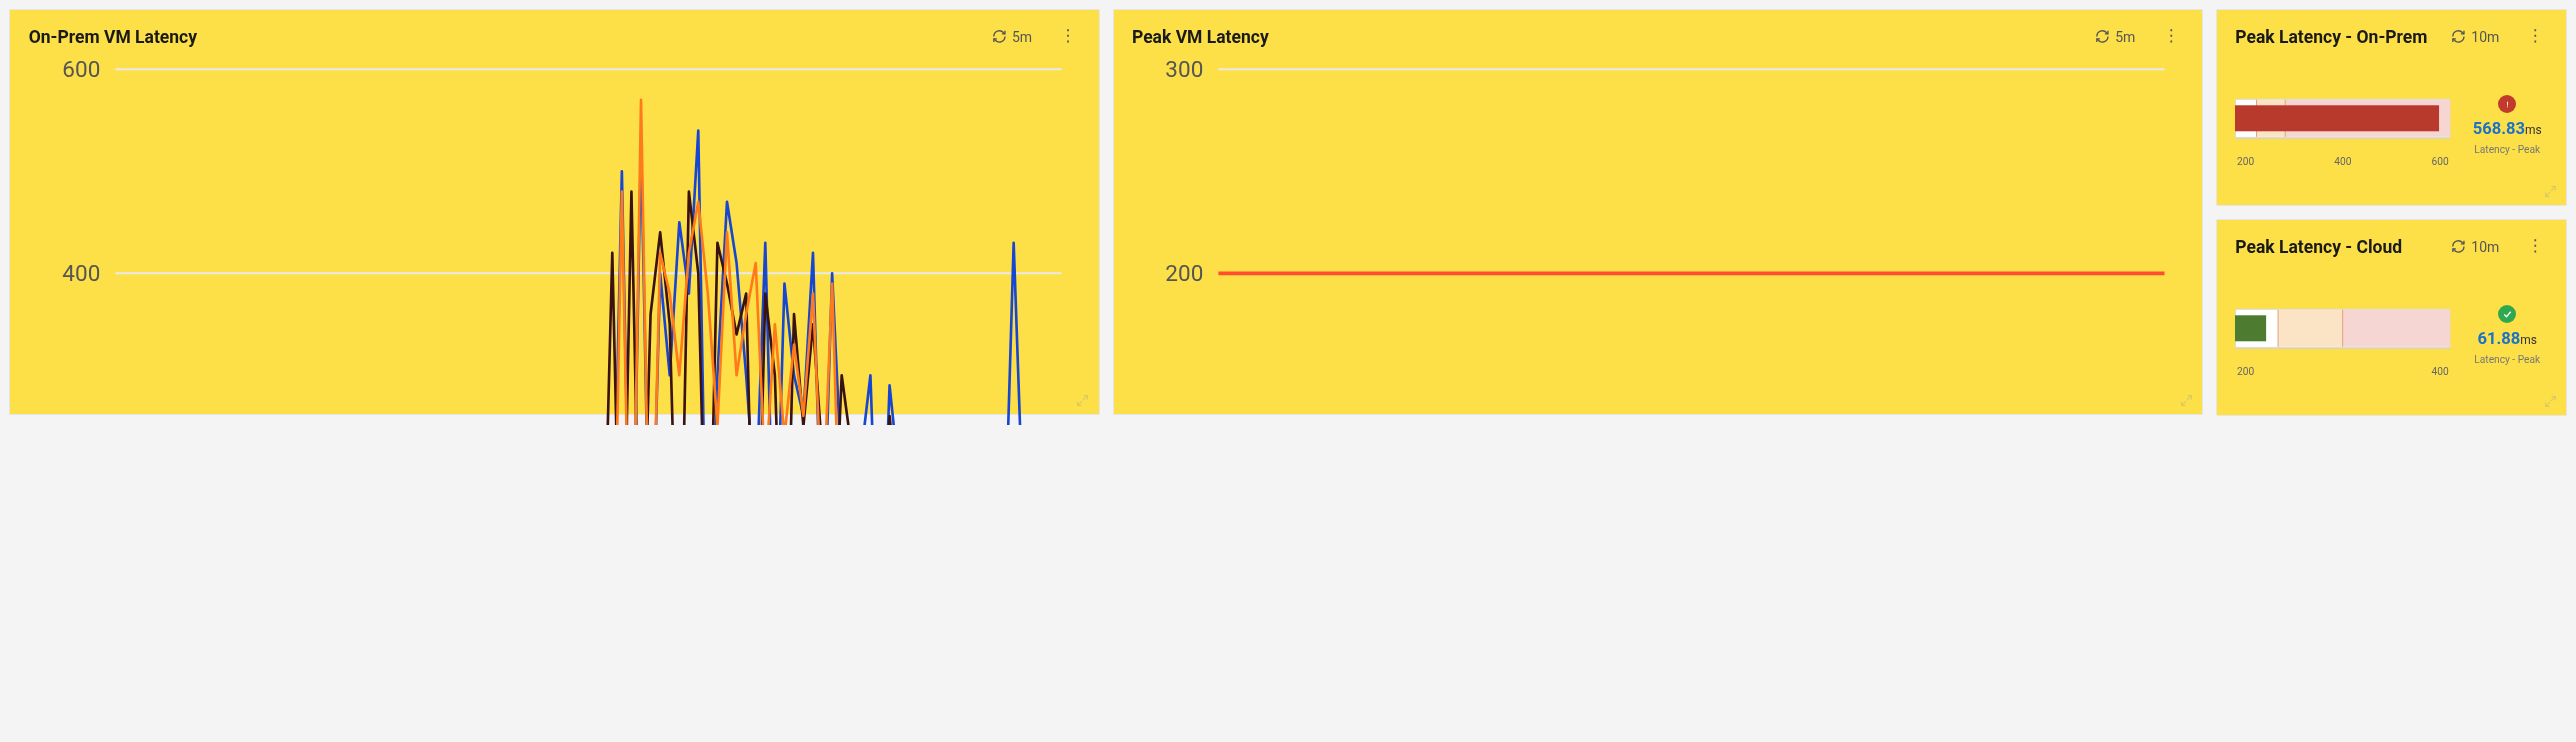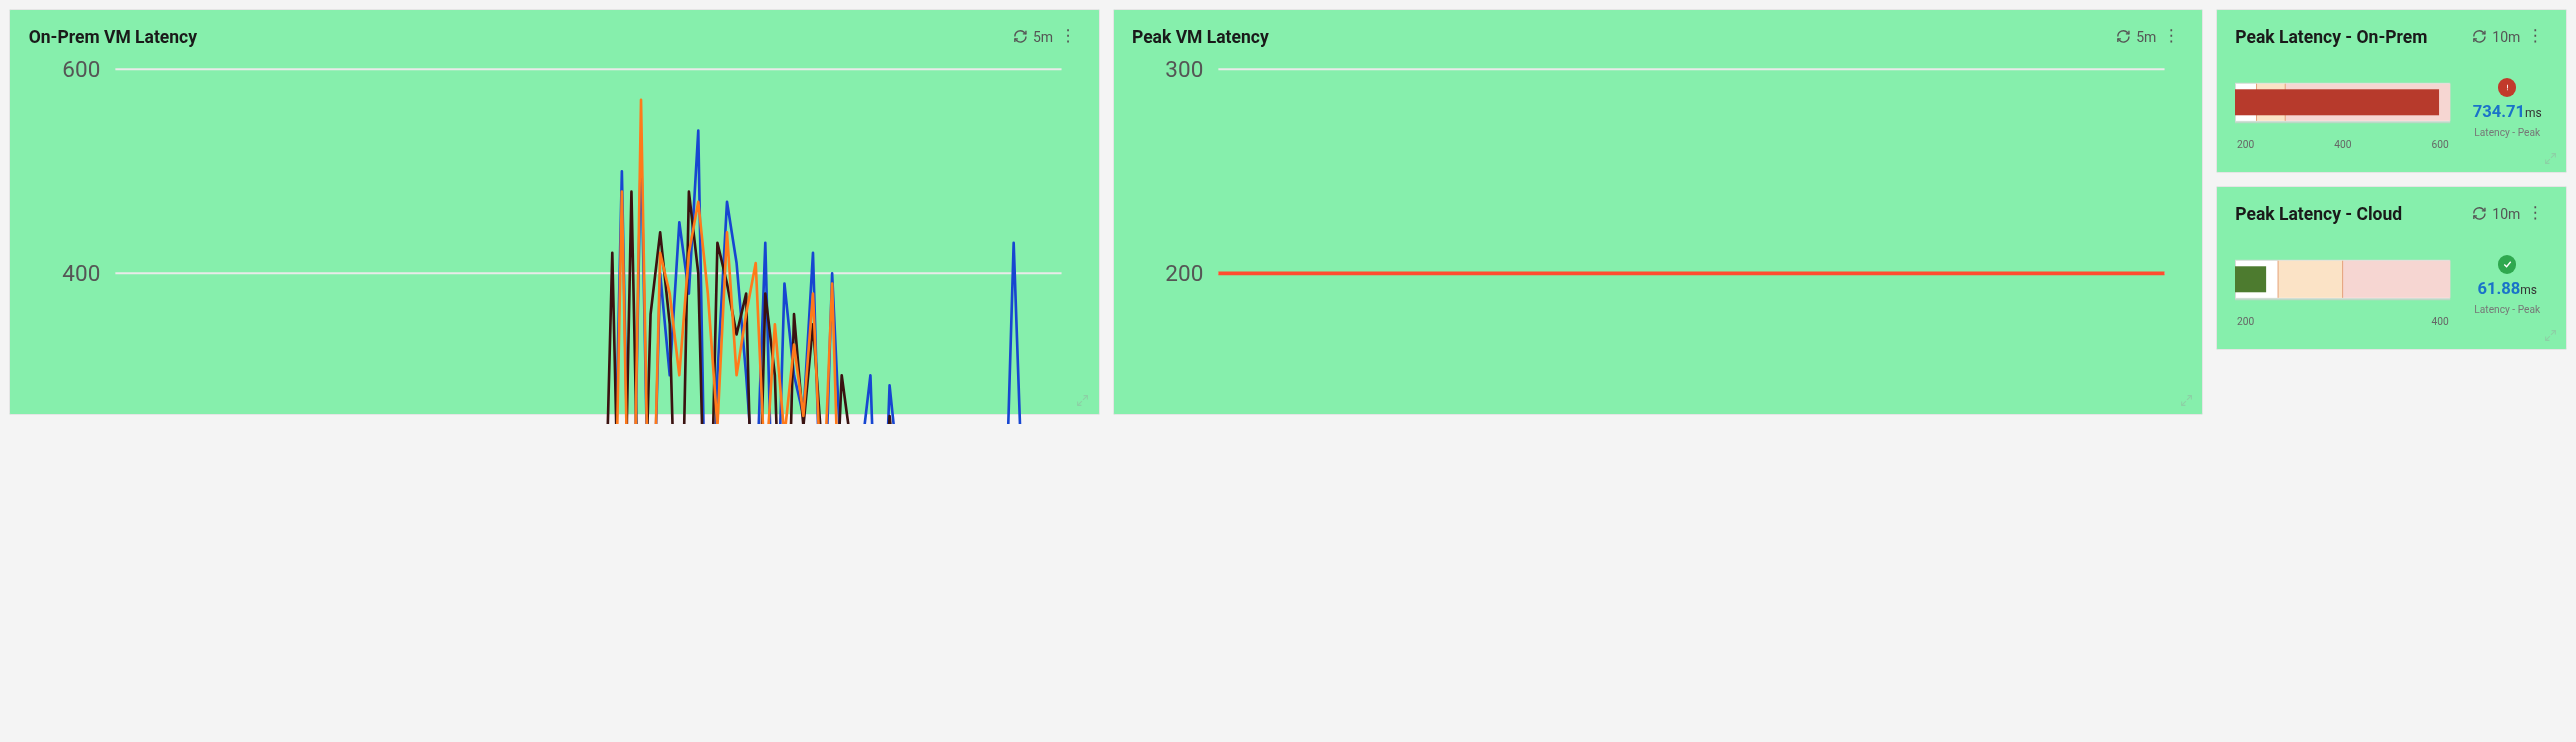--- a/index.html
+++ b/index.html
@@ -10,45 +10,45 @@
     color: #1a1a1a;
   }
   .dashboard {
     display: flex;
     gap: 13px;
     align-items: stretch;
   }
   .col-large { flex: 1 1 0; min-width: 0; }
   .col-small { width: 351px; display: flex; flex-direction: column; gap: 13px; }
   .panel {
-    background: #86efac;
+    background: #fde047;
     border: 0.9px solid #e5e5e5;
     border-radius: 1.8px;
     padding: 16.6px 18.5px 13px 18.5px;
     position: relative;
     display: flex;
     flex-direction: column;
   }
   .panel-large { height: 406px; }
-  .panel-small { height: 164px; }
+  .panel-small { height: 197px; }
   .panel-header {
     display: flex;
     align-items: center;
     justify-content: space-between;
     margin-bottom: 11px;
   }
   .panel-title {
     font-size: 17.5px;
     font-weight: 700;
     color: #1a1a1a;
   }
   .panel-controls {
     display: flex;
     align-items: center;
-    gap: 3px;
+    gap: 24px;
     color: #555;
     font-size: 14px;
   }
   .refresh-group { display:flex; align-items:center; gap:5.5px; cursor:pointer; }
   .refresh-icon { width:14.8px; height:14.8px; }
   .kebab { cursor:pointer; padding:0 3.7px; font-size:16.6px; line-height:1; }
   .expand-icon {
     position:absolute; bottom:7.4px; right:9.2px; width:13px; height:13px;
     cursor:pointer; opacity:0.35;
   }
@@ -200,21 +200,21 @@
         </div>
         <div class="gauge-value-block">
           <div class="status-icon status-bad">
             <svg viewBox="0 0 24 24" fill="#fff">
                 <circle cx="12" cy="12" r="10" fill="none"></circle>
                 <rect x="11" y="6" width="2" height="8" fill="#fff"></rect>
                 <rect x="11" y="16" width="2" height="2" fill="#fff"></rect>
               </svg>
           </div>
           <div>
-            <span class="gauge-value">734.71</span><span class="gauge-unit">ms</span>
+            <span class="gauge-value">568.83</span><span class="gauge-unit">ms</span>
           </div>
           <div class="gauge-sub">Latency - Peak</div>
         </div>
       </div>
       <svg class="expand-icon" viewBox="0 0 24 24" fill="none" stroke="#999" stroke-width="2">
           <path d="M14 3h7v7"></path>
           <path d="M10 21H3v-7"></path>
           <path d="M21 3l-8 8"></path>
           <path d="M3 21l8-8"></path>
         </svg>

